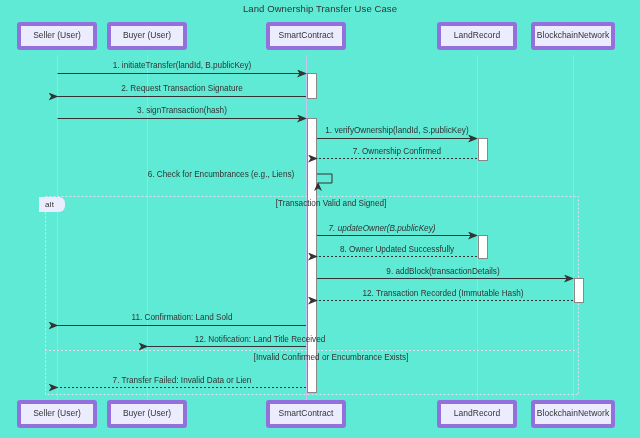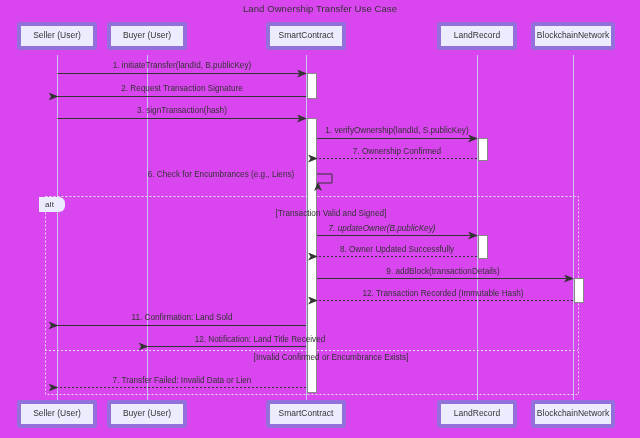--- a/index.html
+++ b/index.html
@@ -10,21 +10,21 @@
   }
   body {
     font-family: "Liberation Sans", sans-serif;
     color: #333333;
   }
   #diagram-root {
     position: relative;
     width: 640px;
     height: 438px;
     overflow: hidden;
-    background: #d946ef;
+    background: #5eead4;
   }
   #diagram-svg {
     position: absolute;
     left: 0;
     top: 0;
   }
   .diagram-title {
     position: absolute;
     left: 0;
     top: 3px;
@@ -184,17 +184,17 @@
       <div class="msg-label" style="left: 443px; top: 267px;">9. addBlock(transactionDetails)</div>
       <div class="msg-label" style="left: 443px; top: 289px;">12. Transaction Recorded (Immutable Hash)</div>
       <div class="msg-label" style="left: 182px; top: 313px;">11. Confirmation: Land Sold</div>
       <div class="msg-label" style="left: 227px; top: 335px; margin-left: 33px;">12. Notification: Land Title Received</div>
       <div class="msg-label" style="left: 182px; top: 376px;">7. Transfer Failed: Invalid Data or Lien</div>
     </div>
   <div id="fragment-labels">
       <div class="alt-tag" style="left: 39px; top: 197px; width: 26px; height: 15px; background: rgb(236, 236, 255);">
         <span>alt</span>
       </div>
-      <div class="alt-cond" style="left: 331px; top: 199px; margin-top: 10px;">[Transaction Valid and Signed]</div>
+      <div class="alt-cond" style="left: 331px; top: 199px;">[Transaction Valid and Signed]</div>
       <div class="alt-cond" style="left: 331px; top: 353px;">[Invalid Confirmed or Encumbrance Exists]</div>
     </div>
 
 </div>
 
 </body></html>

